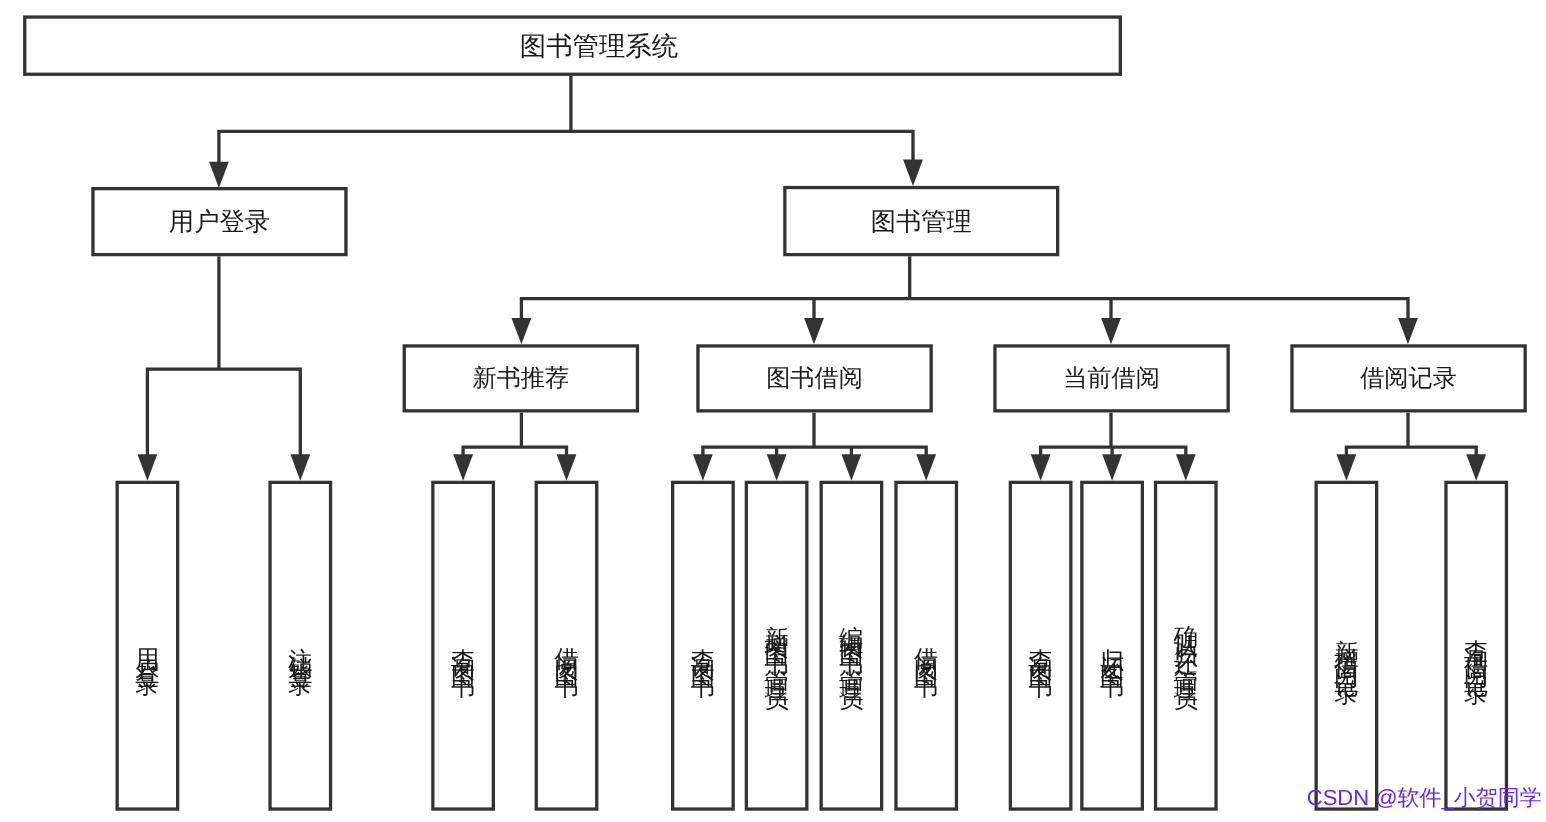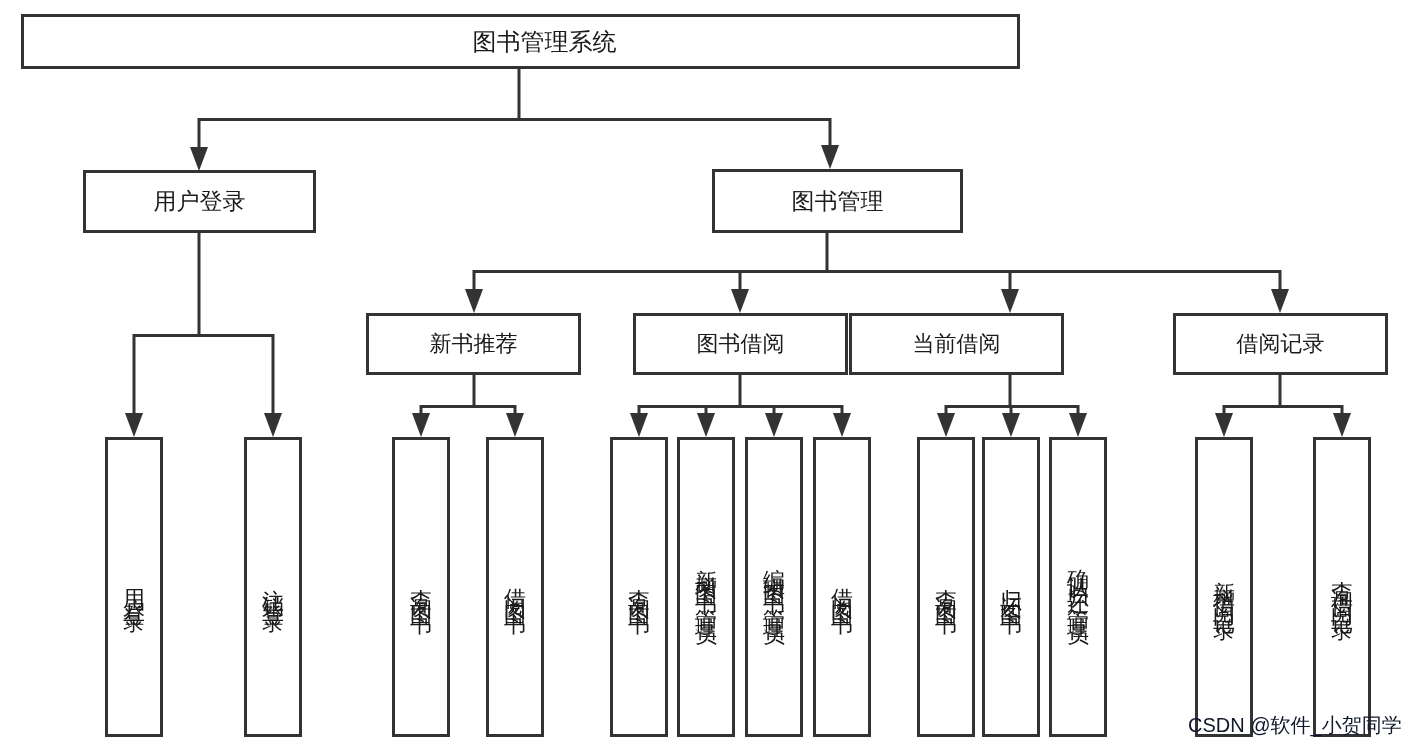--- a/index.html
+++ b/index.html
@@ -20,41 +20,41 @@
     align-items:center;
     justify-content:center;
     color:#1a1a1a;
     z-index:2;
   }
   .root-box   { left:21px;  top:14px;  width:999px; height:55px; font-size:24px;padding-left:48px; }
   .l1-box     { height:63px; font-size:23px; }
   .user-login { left:83px;  top:170px; width:233px; }
   .book-mgmt  { left:712px; top:169px; width:251px; height:64px; }
   .l2-box     { top:313px; width:215px; height:62px; font-size:22px; }
-  .nbr { left:366px; }  .bb { left:633px; }  .cb { left:849px;text-align:center; }  .br { left:1173px; }
+  .nbr { left:366px; }  .bb { left:633px; }  .cb { left:903px;text-align:center; }  .br { left:1173px; }
   .leaf {
     top:437px; width:58px; height:300px; font-size:22px;
   }
   .leaf .vtext {
     writing-mode: vertical-rl;
     text-orientation: mixed;
     letter-spacing:8px;
     line-height:1;
     white-space:nowrap;
   }
   .lf1 { left:105px; }  .lf2 { left:244px; }
   .lf3 { left:392px; }  .lf4 { left:486px; }
   .lf5 { left:610px; }  .lf6 { left:677px; }  .lf7 { left:745px; }  .lf8 { left:813px; }
   .lf9 { left:917px; }  .lf10 { left:982px; } .lf11 { left:1049px; }
   .lf12 { left:1195px; } .lf13 { left:1313px; }
   .watermark {
     position:absolute;
     left:1188px; top:712px;
     font-size:20px;
-    color:#0f172a;
+    color:#6d28d9;
     z-index:3;
     white-space:nowrap;
   }
 </style>
 </head>
 <body>
 
 <div class="canvas">
 
   <svg class="connectors" width="1405" height="747" viewBox="0 0 1405 747" xmlns="http://www.w3.org/2000/svg">

